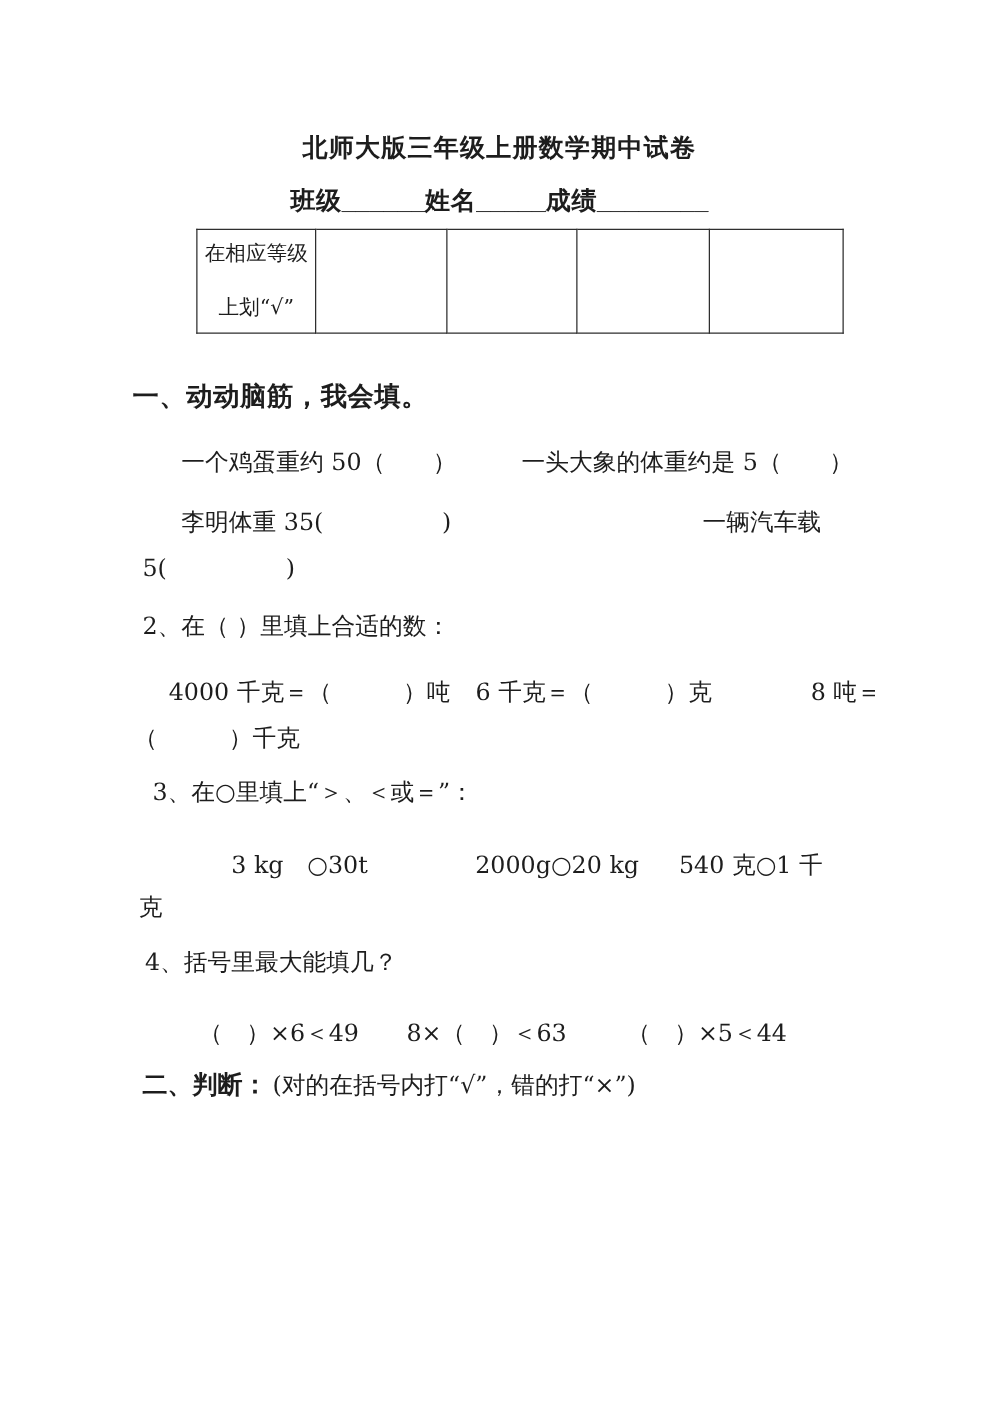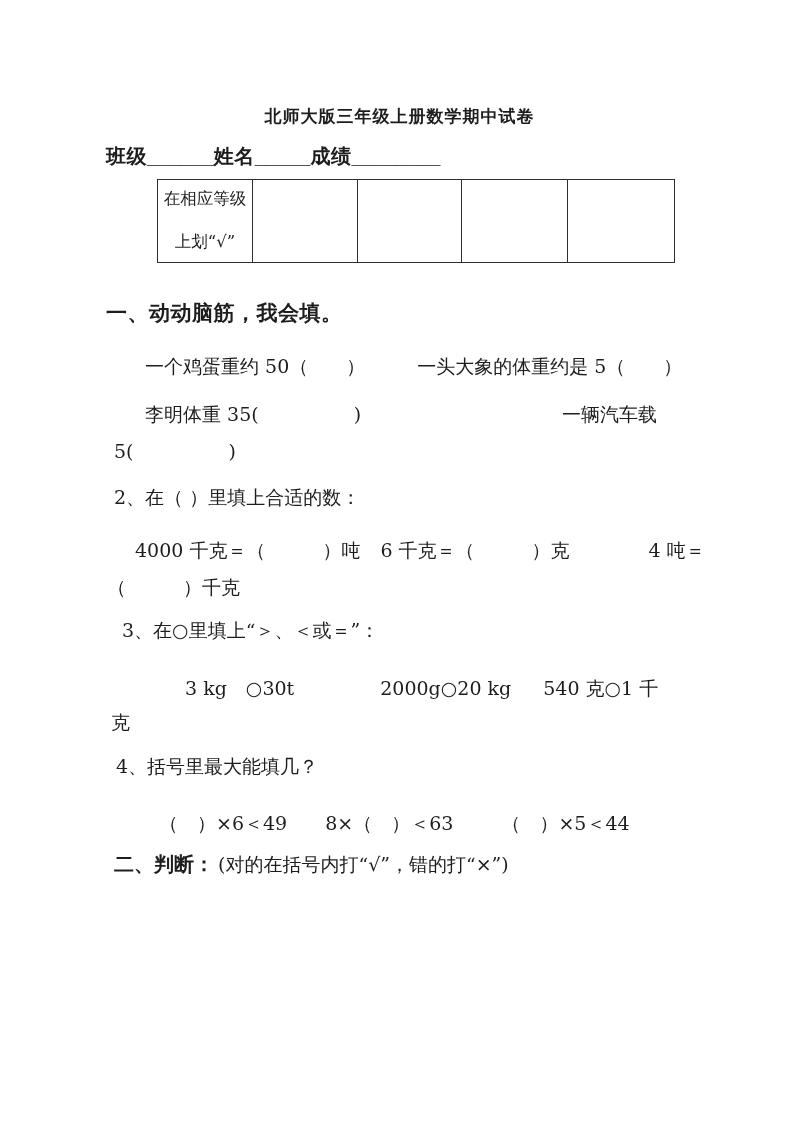--- a/index.html
+++ b/index.html
@@ -11,25 +11,26 @@
     padding:99px 100px 0 106px;
     color:#1d1d1d;
     font-family:"DejaVu Serif","Liberation Serif",serif;
     overflow:hidden;
   }
   .title {
     margin:6px 0 0 0;
     text-align:center;
     font-family:"Liberation Sans","DejaVu Sans",sans-serif;
     font-weight:bold;
-    font-size:17px;
+    font-size:20px;
     letter-spacing:1px;
   }
   .info {
     margin-top:15px;
+    text-align:center;
     font-family:"Liberation Sans","DejaVu Sans",sans-serif;
     font-weight:bold;
     font-size:20px;
     letter-spacing:0.5px;
   }
   .info .blank { font-weight:bold; letter-spacing:0; }
   .grade-table {
     border-collapse:collapse;
     table-layout:fixed;
     margin:9px 0 0 51px;
@@ -110,21 +111,21 @@
 
   <div class="ln row" style="margin:23px 0 0 39px">
       <span>李明体重 35(　　　　　)</span>
       <span class="push">一辆汽车载</span>
     </div>
 
   <div class="ln" style="margin:12px 0 0 8px">5(　　　　　)</div>
 
   <div class="ln" style="margin:21px 0 0 8px">2、在（ ）里填上合适的数：</div>
 
-  <div class="ln" style="margin:28px 0 0 29px"><span class="ib">4000 千克＝（　　　）吨</span><span class="ib" style="margin-left:20px">6 千克＝（　　　）克</span><span class="ib" style="margin-left:79px">4 吨＝</span></div>
+  <div class="ln" style="margin:28px 0 0 29px"><span class="ib">4000 千克＝（　　　）吨</span><span class="ib" style="margin-left:20px">6 千克＝（　　　）克</span><span class="ib" style="margin-left:79px">8 吨＝</span></div>
 
   <div class="ln" style="margin:12px 0 0 1px">（　　　）千克</div>
 
   <div class="ln" style="margin:18px 0 0 16px">3、在○里填上“＞、＜或＝”：</div>
 
   <div class="ln" style="margin:33px 0 0 79px"><span class="ib">3 kg　○30t</span><span class="ib" style="margin-left:86px">2000g○20 kg</span><span class="ib" style="margin-left:32px">540 克○1 千</span></div>
 
   <div class="ln" style="margin:9px 0 0 5px">克</div>
 
   <div class="ln" style="margin:19px 0 0 10px">4、括号里最大能填几？</div>

